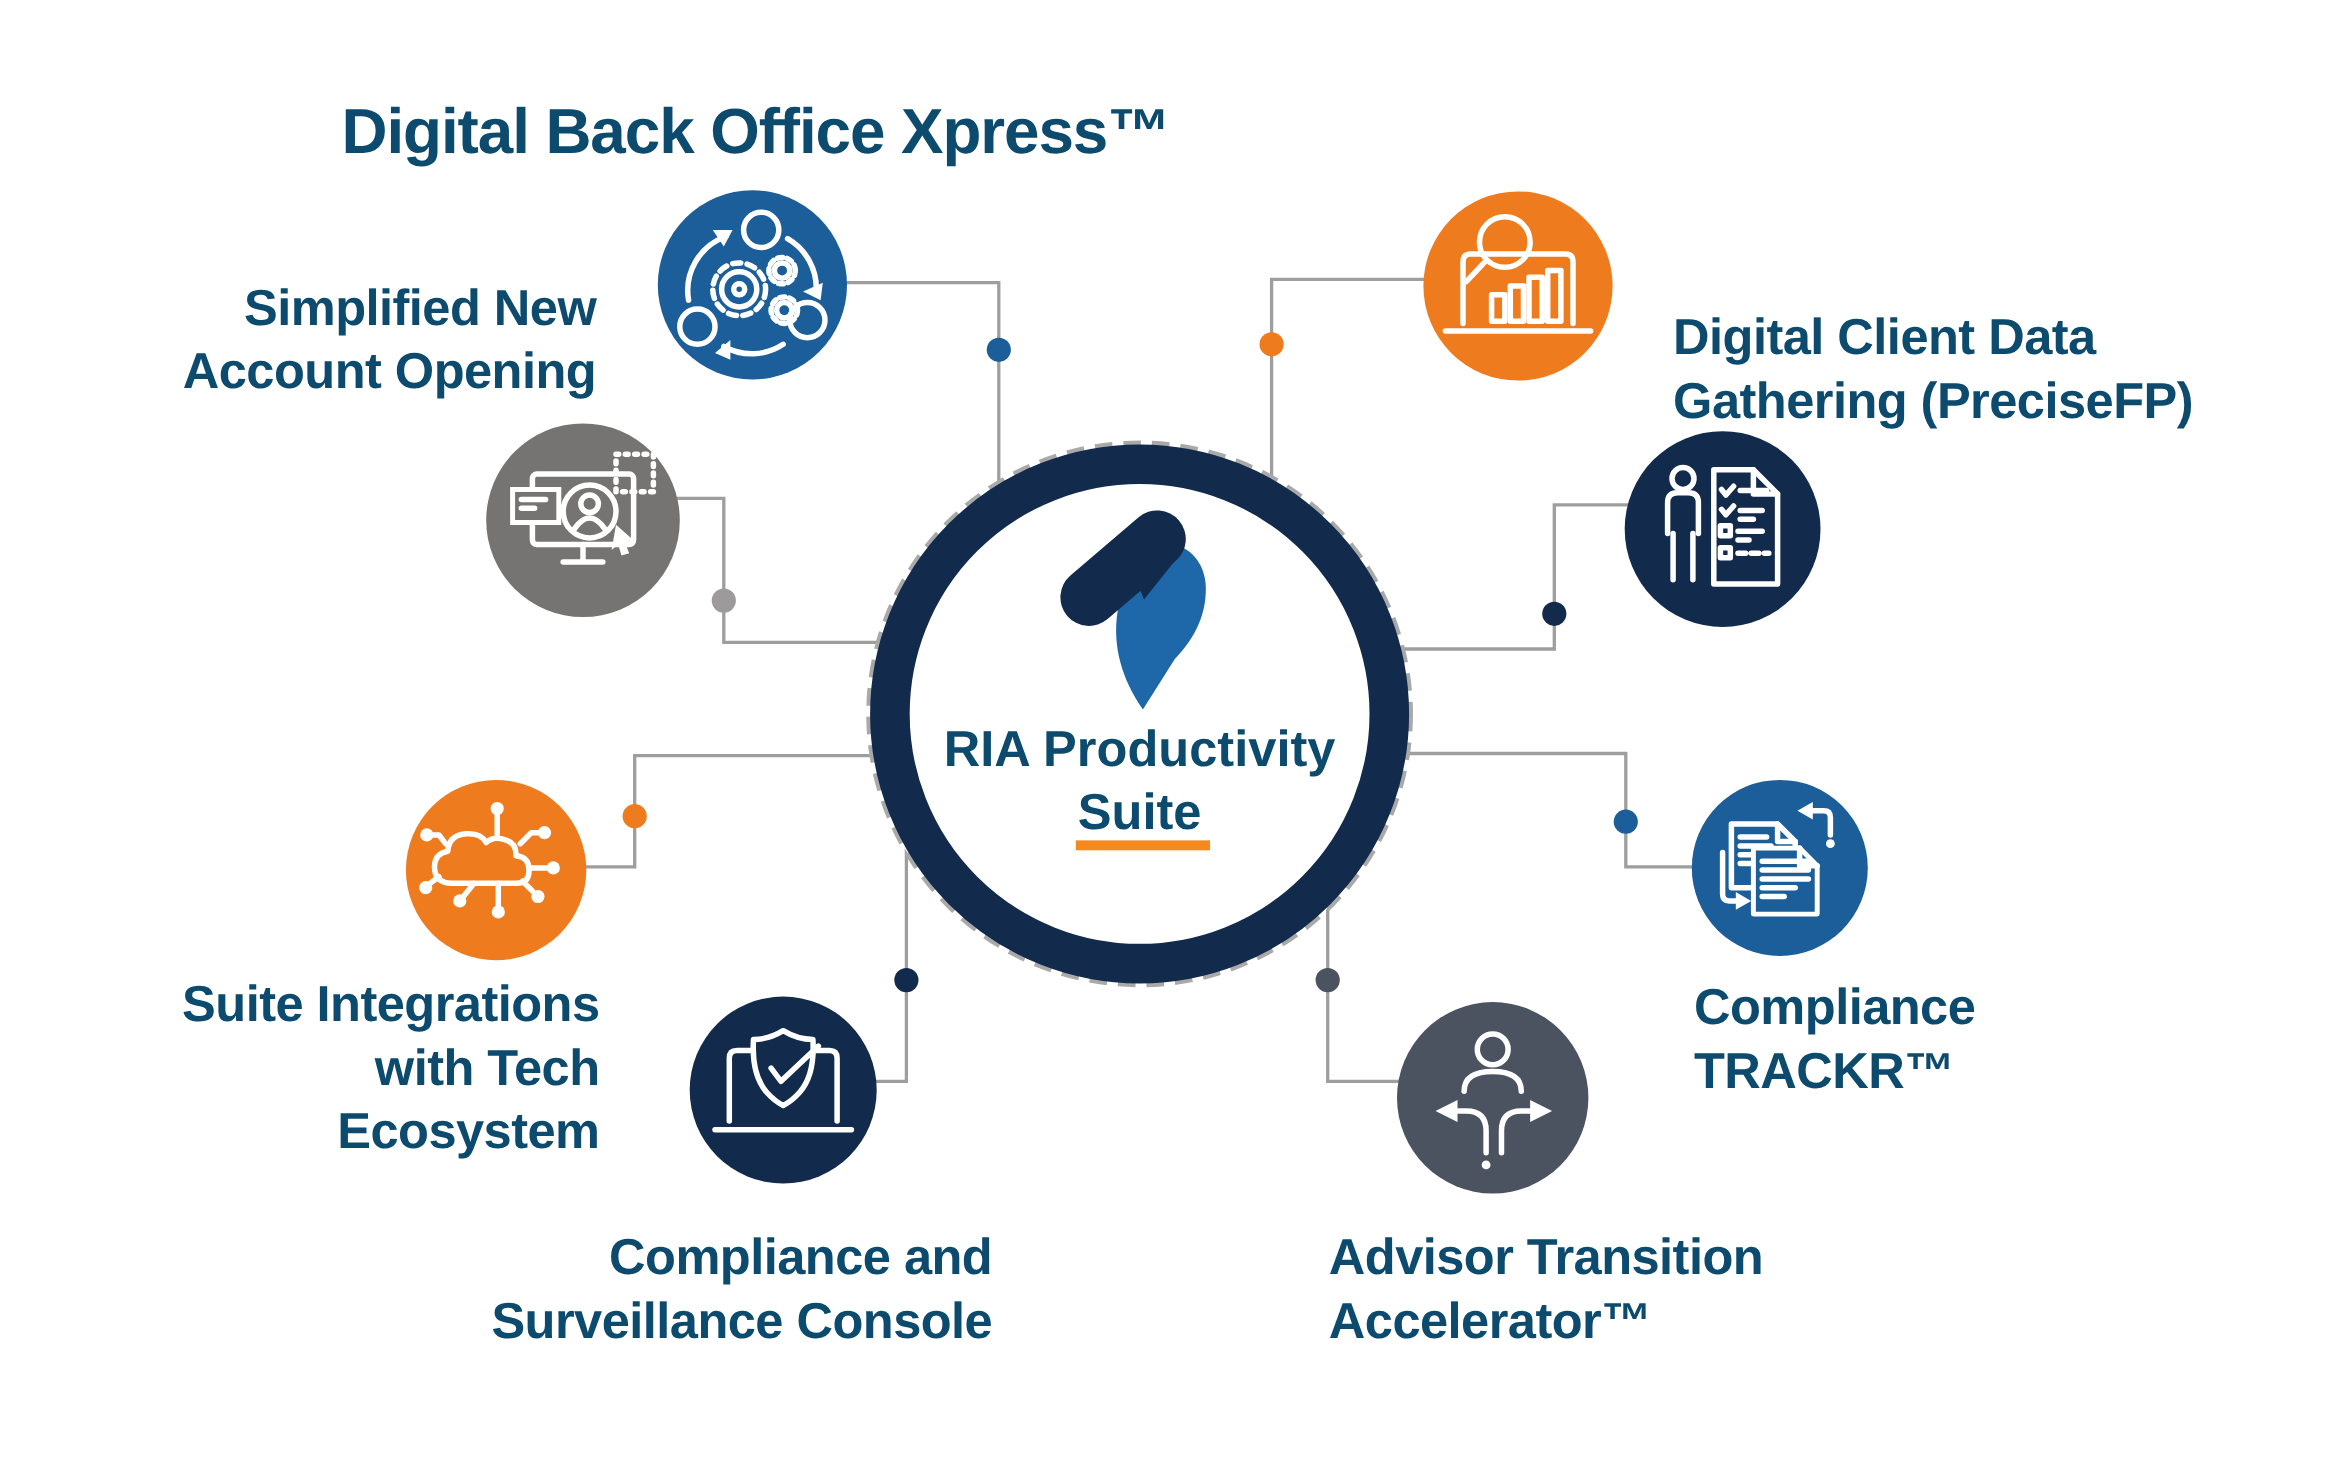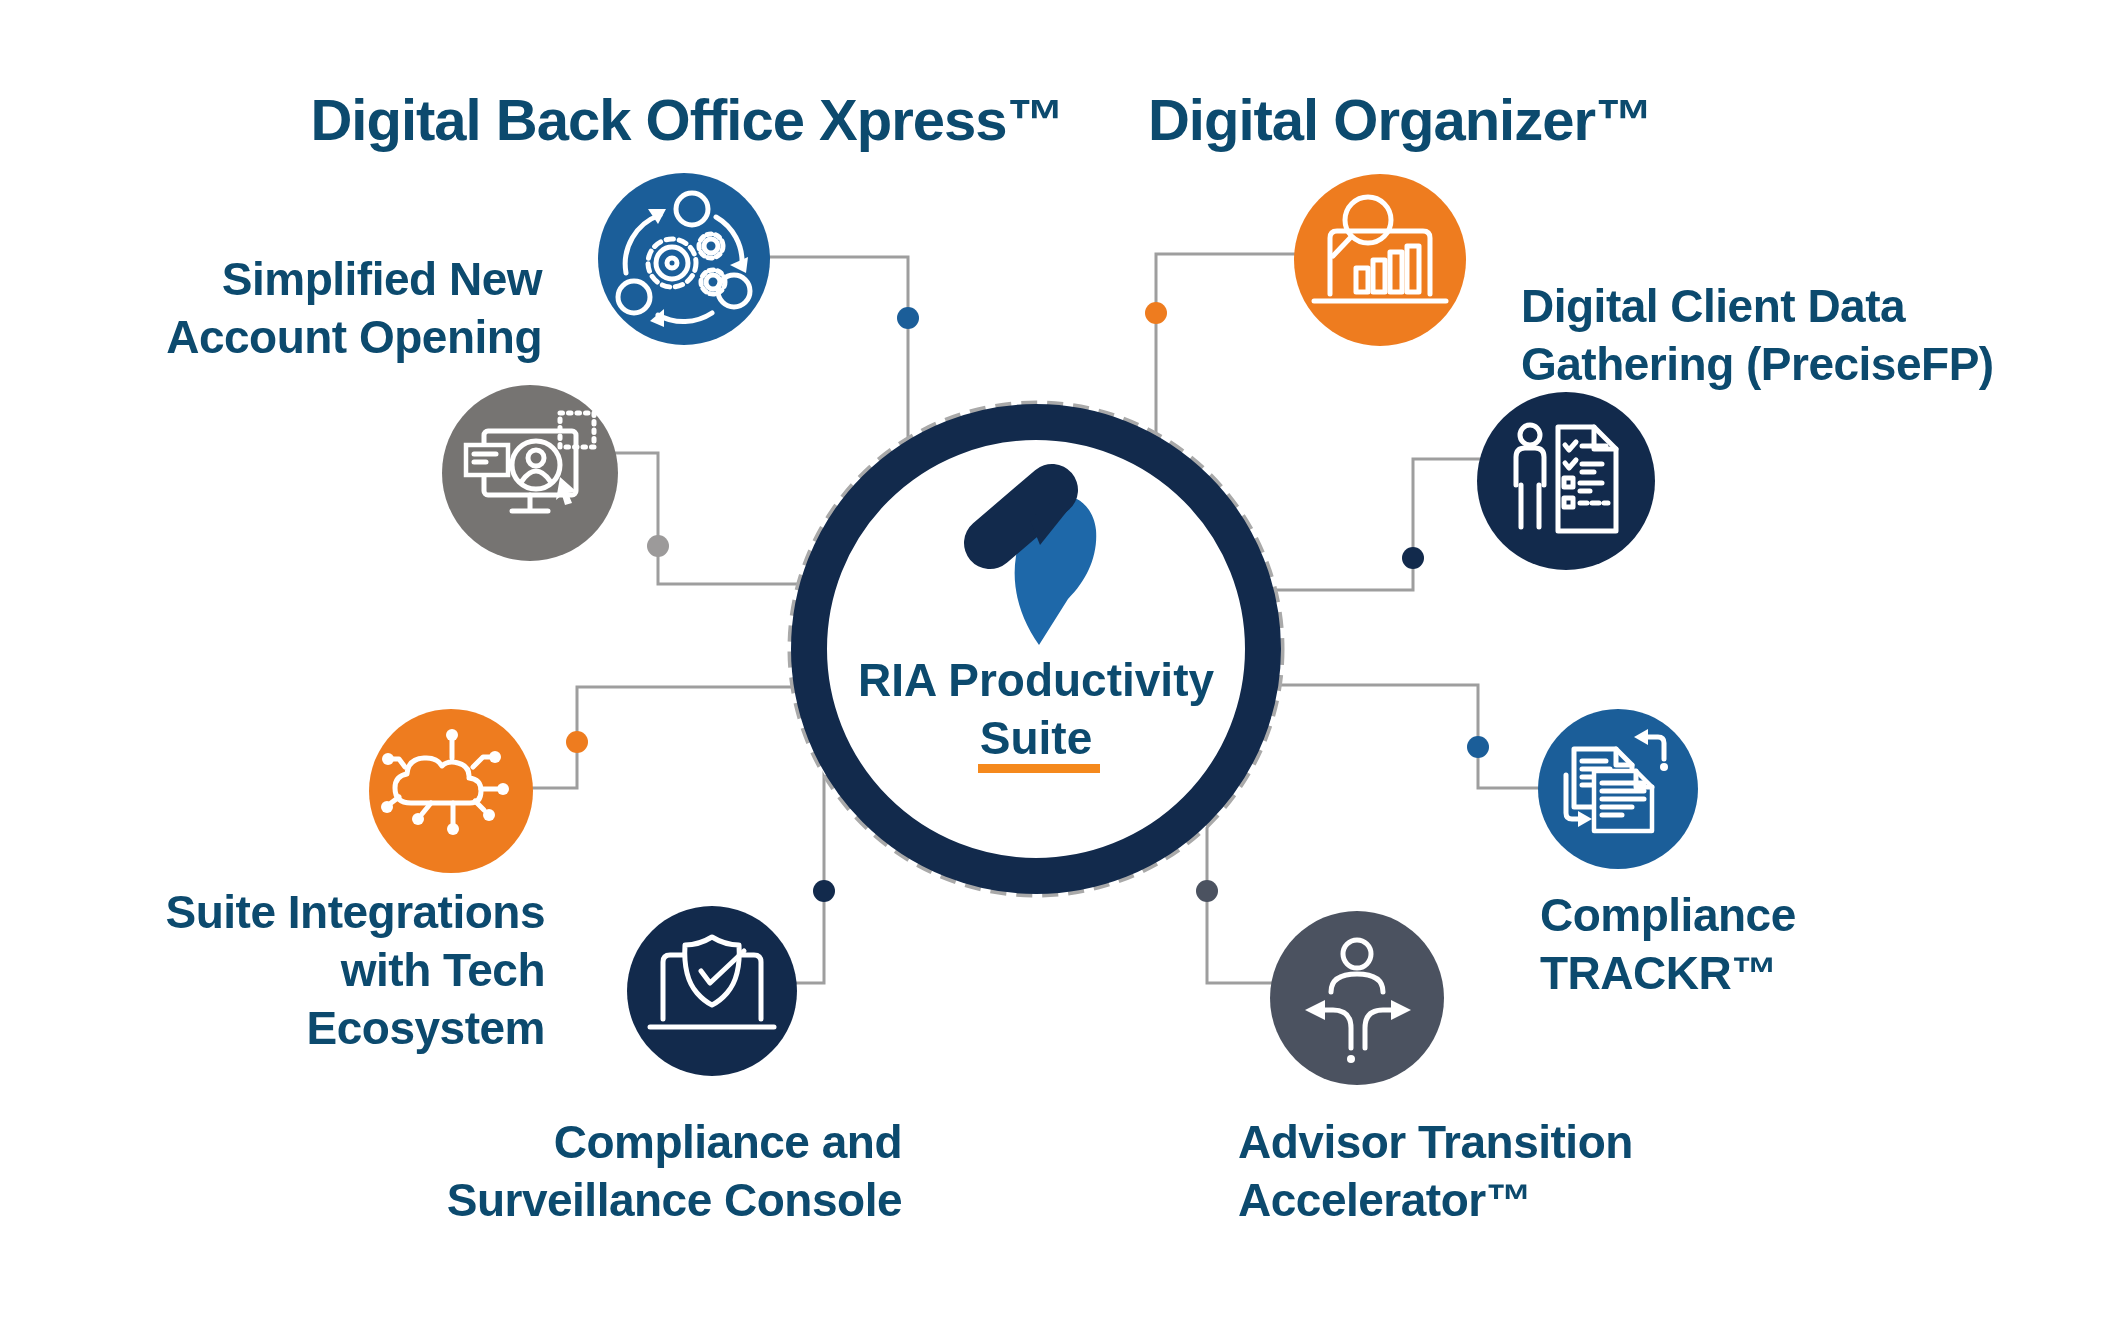--- a/index.html
+++ b/index.html
@@ -174,32 +174,31 @@
 
     <g>
       <path d="M 1036 502 C 1064 484 1093 500 1096 530 C 1098 556 1087 580 1068 599 L 1039 645 C 1020 618 1011 587 1016 556 C 1020 532 1026 514 1036 502 Z" fill="#1E68A9"></path>
       <path d="M 990 543 L 1052 490" stroke-width="52" stroke-linecap="round" fill="none" stroke="#122A4C"></path>
       <path d="M 1030 520 L 1056 498 L 1068 510 L 1040 545 Z" fill="#122A4C"></path>
     </g>
   </g>
 </svg>
 
   <div class="node-label top-size align-c" style="left:287px;top:88px;width:800px;">Digital Back Office Xpress™</div>
-  <div class="node-label top-size align-c" style="left:1100px;top:88px;width:600px;">Digital Organizer™</div>
   <div class="node-label align-r" style="left:90px;top:250px;width:452px;">Simplified New
 Account Opening</div>
   <div class="node-label align-l" style="left:1521px;top:261px;width:580px;margin-top:16px;">Digital Client Data
 Gathering (PreciseFP)</div>
   <div class="node-label align-r" style="left:85px;top:883px;width:460px;">Suite Integrations
 with Tech
 Ecosystem</div>
   <div class="node-label align-l" style="left:1540px;top:886px;width:420px;">Compliance
 TRACKR™</div>
   <div class="node-label align-r" style="left:300px;top:1113px;width:602px;">Compliance and
 Surveillance Console</div>
-  <div class="node-label align-l" style="left:1208px;top:1113px;width:580px;margin-left:30px;">Advisor Transition
+  <div class="node-label align-l" style="left:1208px;top:1113px;width:580px;">Advisor Transition
 Accelerator™</div>
 
   <div class="hub-label">RIA Productivity
 Suite</div>
   <div class="hub-underline"></div>
 
 </div>
 
 </body></html>

